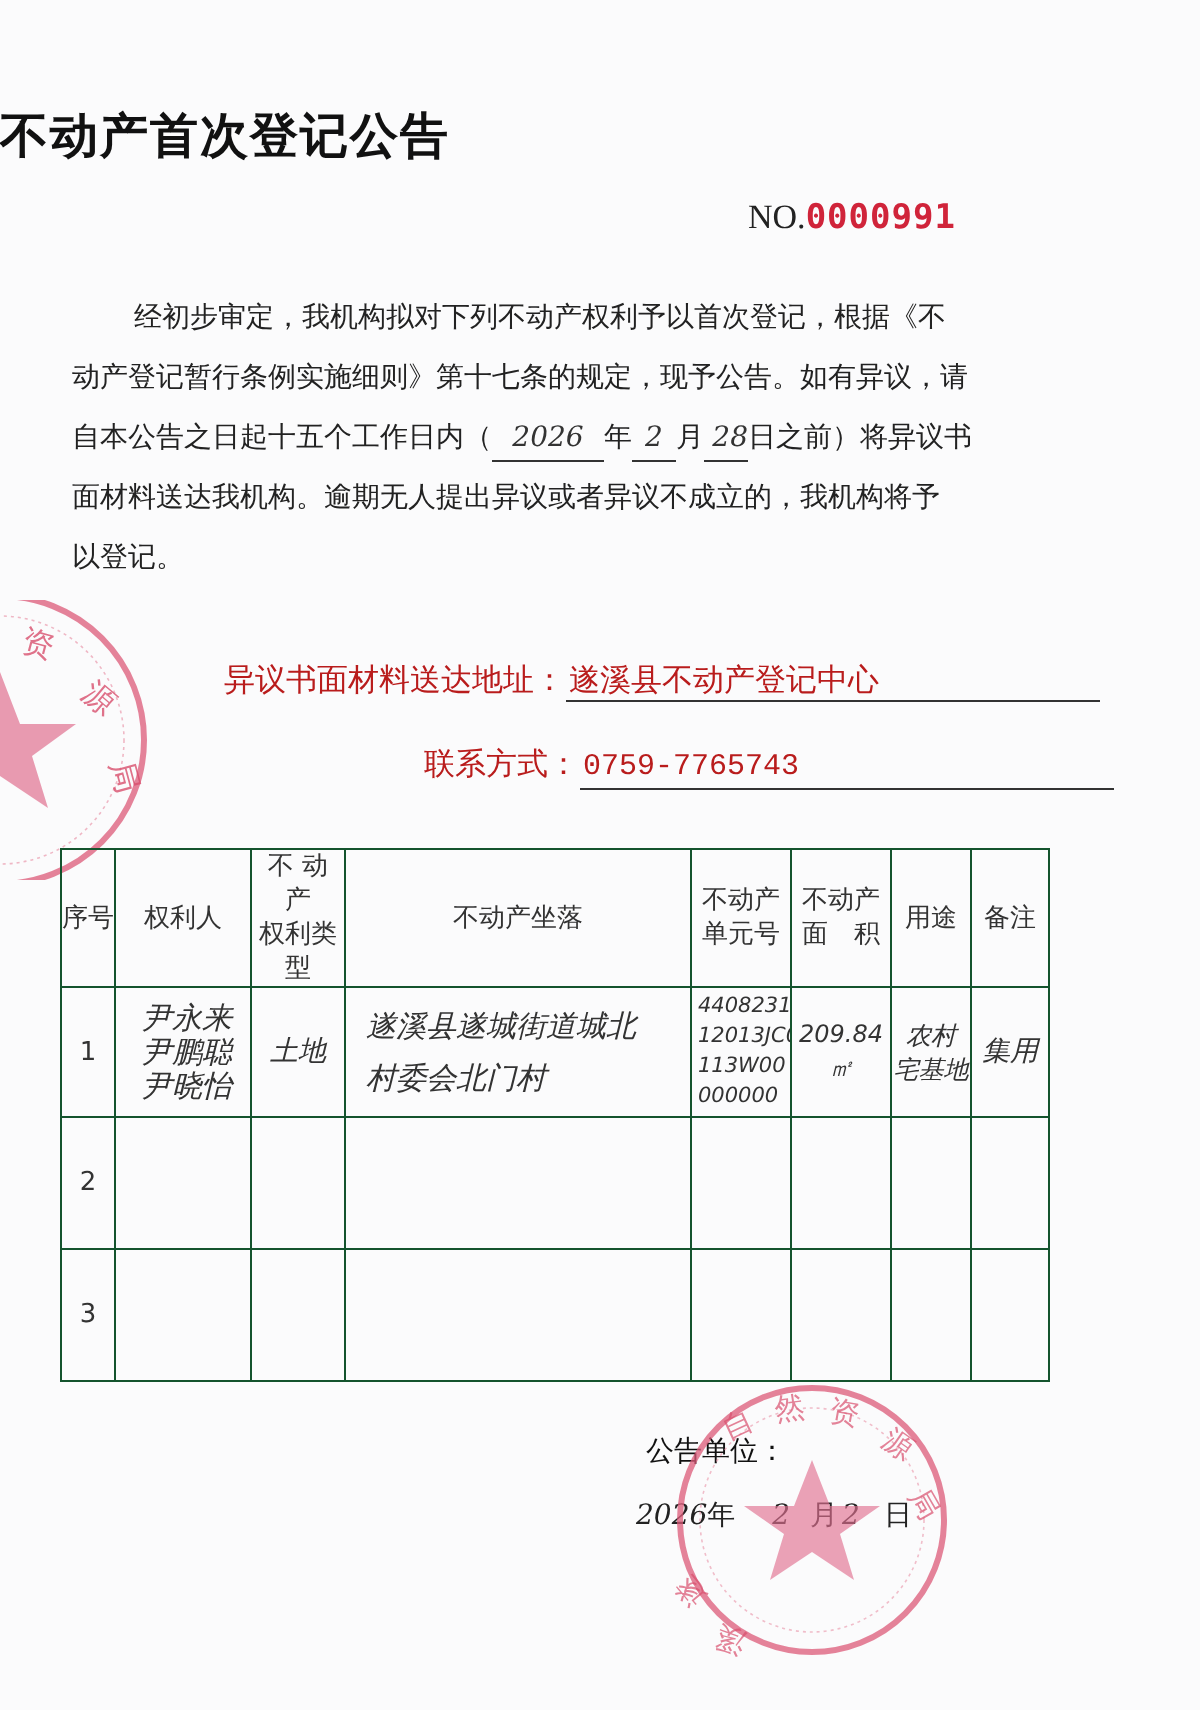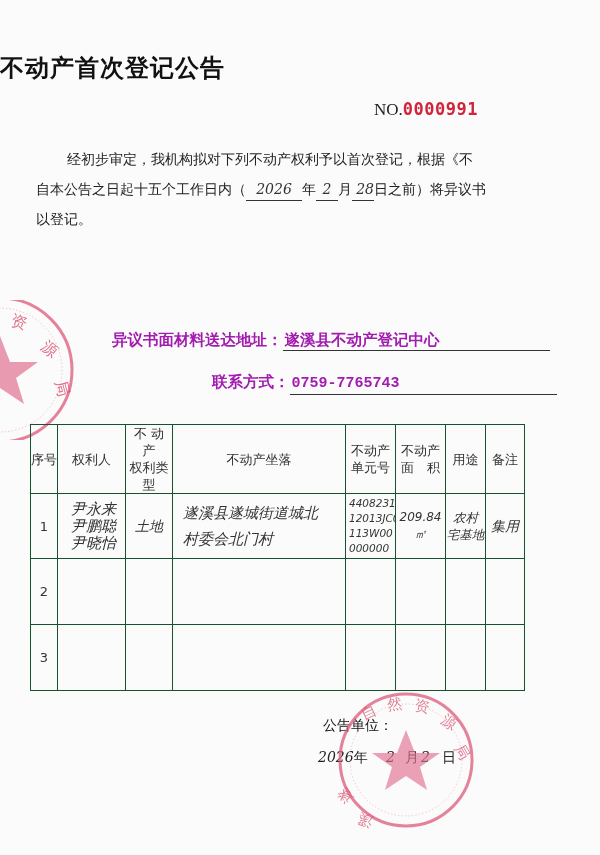--- a/index.html
+++ b/index.html
@@ -24,21 +24,21 @@
       position: absolute; left: 36px; width: 540px; font-size: 14px;
       line-height: 30px; color: #222;
     }
     .para .line { display: block; white-space: nowrap; height: 30px; }
     .hw {
       font-family: "DejaVu Serif", serif; font-style: italic;
       display: inline-block; border-bottom: 1px solid #333; text-align: center;
       line-height: 22px; color: #333;
     }
 
-    .addr-row { position: absolute; font-size: 15.5px; color: #a21caf; white-space: nowrap; font-weight: bold; }
+    .addr-row { position: absolute; font-size: 15.5px; color: #b91c1c; white-space: nowrap; }
     .addr-row .val {
       display: inline-block; border-bottom: 1.5px solid #333; padding-left: 2px;
       line-height: 20px;
     }
     .addr-row .mono { font-family: "Liberation Mono", "DejaVu Sans Mono", monospace; font-size: 15px; }
 
     table.reg {
       position: absolute; left: 30px; top: 424px; width: 549px;
       border-collapse: collapse; table-layout: fixed;
     }
@@ -78,23 +78,25 @@
 </svg>
 
 <h1 class="title">不动产首次登记公告</h1>
 
 <div class="serial">
   <span>NO.</span><span class="num">0000991</span>
 </div>
 
 <div class="para" style="top:144px;">
   <span class="line" style="padding-left:31px;">经初步审定，我机构拟对下列不动产权利予以首次登记，根据《不</span>
+  <span class="line">动产登记暂行条例实施细则》第十七条的规定，现予公告。如有异议，请</span>
   <span class="line">
     <span>自本公告之日起十五个工作日内（</span><span class="hw" style="width:56px;">2026</span><span>年</span><span class="hw" style="width:22px;">2</span><span>月</span><span class="hw" style="width:22px;text-align:right;">28</span><span>日之前）将异议书</span>
   </span>
+  <span class="line">面材料送达我机构。逾期无人提出异议或者异议不成立的，我机构将予</span>
   <span class="line">以登记。</span>
 </div>
 
 <div class="addr-row" style="top:330px; left:112px;">
   <span>异议书面材料送达地址：</span><span class="val" style="width:267px;">遂溪县不动产登记中心</span>
 </div>
 
 <div class="addr-row" style="top:372px; left:212px;">
   <span>联系方式：</span><span class="val mono" style="width:267px;">0759-7765743</span>
 </div>

